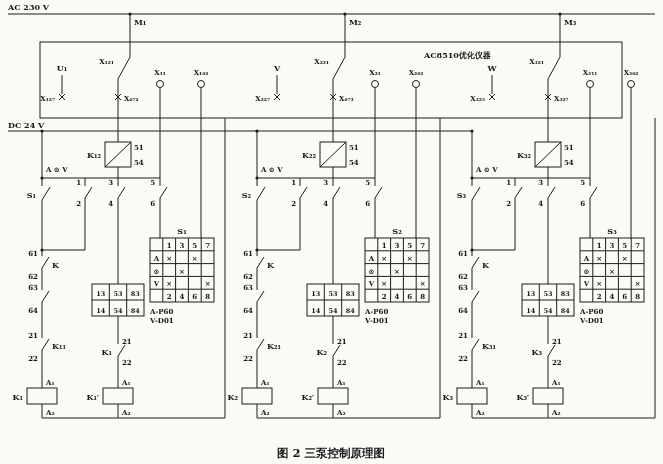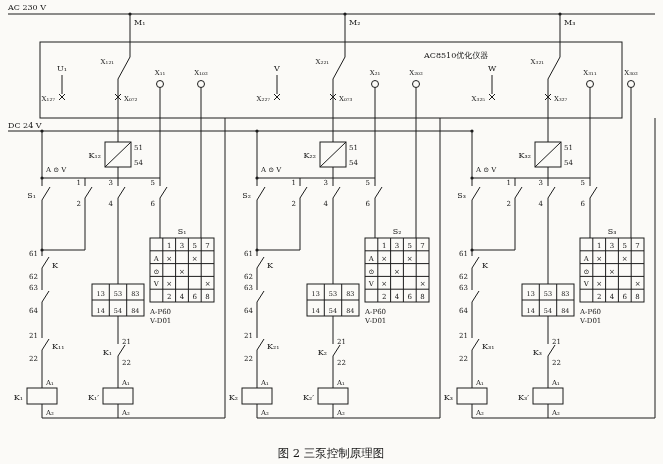--- a/index.html
+++ b/index.html
@@ -1,16 +1,16 @@
 <!DOCTYPE html>
 <html><head>
 <meta charset="utf-8">
 <style>
   html,body{margin:0;padding:0;background:#fbfaf7;}
-  .page{width:663px;height:464px;background:#fbfaf7;position:relative;overflow:hidden;}
+  .page{width:663px;height:464px;background:#fbfaf7;position:relative;overflow:hidden;font-weight:bold;}
   svg{display:block;}
   line,rect{stroke:#1c1c1c;stroke-width:1;fill:none;}
   circle.term{stroke:#1c1c1c;stroke-width:1;fill:#fbfaf7;}
   circle.dot{fill:#1c1c1c;stroke:none;}
   text{font-family:"DejaVu Serif","DejaVu Sans","Liberation Serif",serif;fill:#161616;}
   .t65{font-size:6.5px;}
   .t7{font-size:7px;}
   .t8{font-size:8px;}
   .t11{font-size:11.5px;}
   .tm{text-anchor:middle;}

